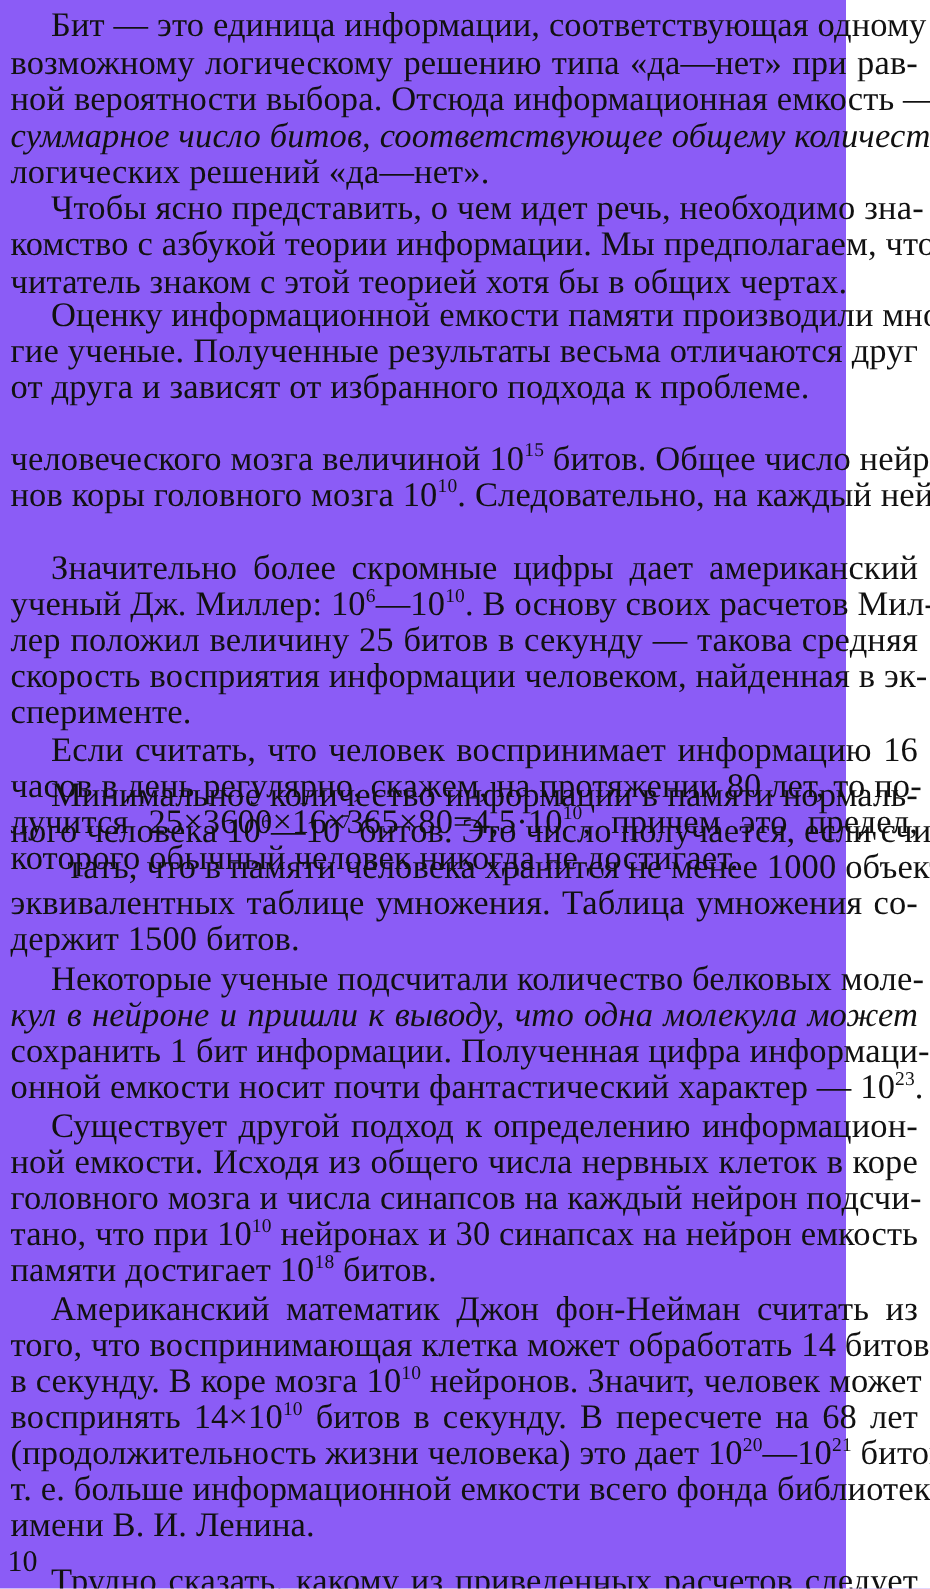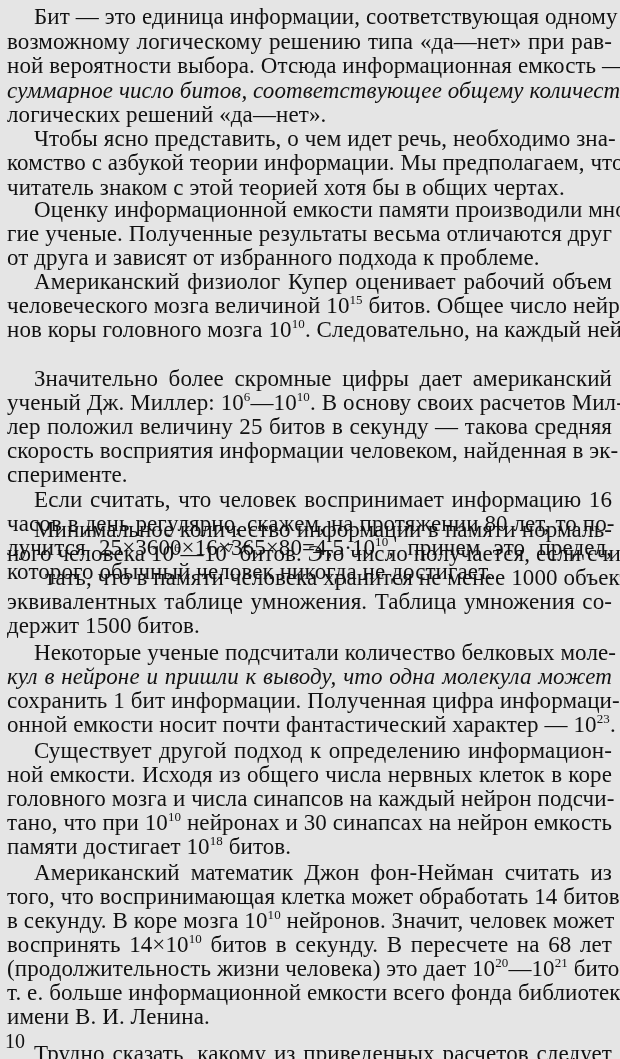--- a/index.html
+++ b/index.html
@@ -1,17 +1,17 @@
 <!DOCTYPE html>
 <html><head>
 <meta charset="utf-8">
 <style>
   html,body{margin:0;padding:0;background:#fff;}
   body{width:620px;height:1059px;position:relative;overflow:hidden;}
-  .page{position:absolute;left:0;top:0;width:620px;height:1059px;background:#e5e5e5;}
+  .page{position:absolute;left:0;top:0;width:564px;height:1059px;background:#8b5cf6;}
   .line{position:absolute;left:7px;width:605px;font-family:"Liberation Serif",serif;font-size:23px;line-height:24px;color:#111;white-space:nowrap;text-align:justify;text-align-last:justify;letter-spacing:0.1px;}
   .line.ind{left:34px;width:578px;}
   .line.last{text-align-last:left;}
   .pagenum{position:absolute;left:5px;top:1030px;font-family:"Liberation Serif",serif;font-size:20px;color:#111;}
   sup{font-size:13px;line-height:0;vertical-align:9px;}
 </style>
 </head>
 <body>
 
 <div class="page" id="page">
@@ -19,21 +19,20 @@
     <div class="line" style="top: 30px;">возможному логическому решению типа «да—нет» при рав-</div>
     <div class="line" style="top: 54px;">ной вероятности выбора. Отсюда информационная емкость —</div>
     <div class="line" style="top: 79px; font-style: italic;">суммарное число битов, соответствующее общему количеству</div>
     <div class="line last" style="top: 103px;">логических решений «да—нет».</div>
     <div class="line ind" style="top: 127px;">Чтобы ясно представить, о чем идет речь, необходимо зна-</div>
     <div class="line" style="top: 151px;">комство с азбукой теории информации. Мы предполагаем, что</div>
     <div class="line last" style="top: 176px;">читатель знаком с этой теорией хотя бы в общих чертах.</div>
     <div class="line ind" style="top: 198px;">Оценку информационной емкости памяти производили мно-</div>
     <div class="line" style="top: 222px;">гие ученые. Полученные результаты весьма отличаются друг</div>
     <div class="line last" style="top: 246px;">от друга и зависят от избранного подхода к проблеме.</div>
-    <div class="line ind" style="top: 270px;">Американский физиолог Купер  оценивает рабочий объем</div>
     <div class="line" style="top: 294px;">человеческого мозга величиной 10<sup>15</sup> битов. Общее число нейро-</div>
     <div class="line" style="top: 318px;">нов коры головного мозга 10<sup>10</sup>. Следовательно, на каждый ней-</div>
     <div class="line ind" style="top: 367px;">Значительно более скромные цифры  дает  американский</div>
     <div class="line" style="top: 391px;">ученый Дж. Миллер: 10<sup>6</sup>—10<sup>10</sup>. В основу своих расчетов Мил-</div>
     <div class="line" style="top: 415px;">лер  положил величину 25 битов в секунду — такова средняя</div>
     <div class="line" style="top: 439px;">скорость восприятия информации человеком, найденная в эк-</div>
     <div class="line last" style="top: 463px;">сперименте.</div>
     <div class="line ind" style="top: 488px;">Если считать, что человек воспринимает  информацию 16</div>
     <div class="line" style="top: 512px;">часов в день регулярно, скажем, на протяжении 80 лет, то по-</div>
     <div class="line" style="top: 536px;">лучится  25×3600×16×365×80=4,5·10<sup>10</sup>,  причем  это  предел,</div>

